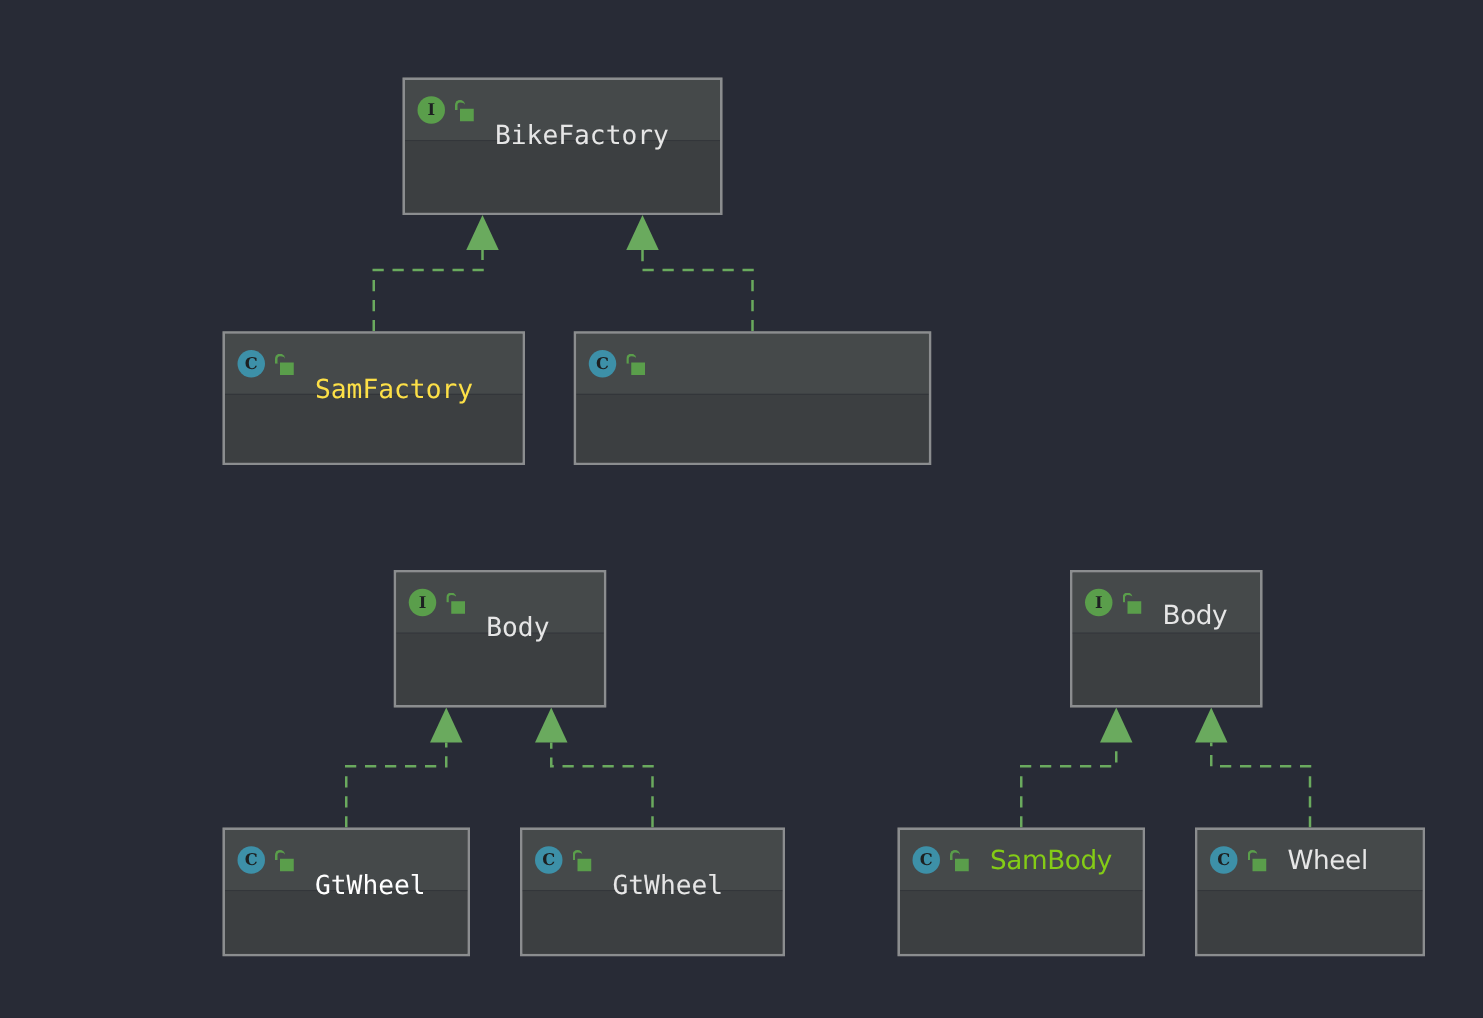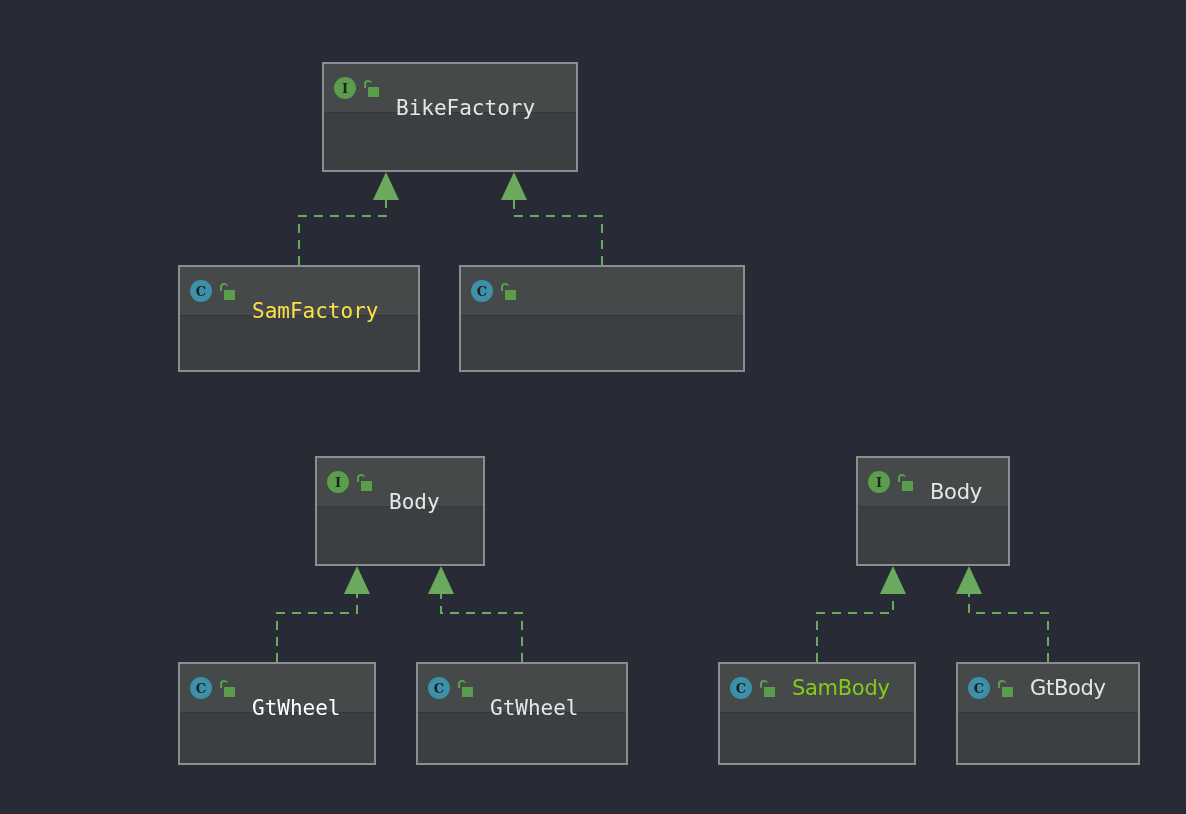--- a/index.html
+++ b/index.html
@@ -213,18 +213,18 @@
         </div>
         <div class="uml-body" style="background: rgb(60, 63, 65);"></div>
       </div>
       <div class="uml-node" style="left: 956px; top: 662px; width: 184px; height: 103px; border-color: rgb(139, 141, 143);">
         <div class="uml-header" style="background: rgb(69, 73, 74);">
           <div class="stereo-icon cls" style="background: rgb(61, 144, 168);">C</div>
           <div class="lock-icon">
             <div class="shackle" style="border-top-color: rgb(90, 158, 75); border-right: none; border-bottom: none; border-left-color: rgb(90, 158, 75);"></div>
             <div class="body-box" style="background: rgb(90, 158, 75);"></div>
           </div>
-          <div class="node-title sans" style="color: rgb(230, 230, 230);">GtBody</div>
+          <div class="node-title sans" style="color: rgb(230, 230, 230);">Wheel</div>
         </div>
         <div class="uml-body" style="background: rgb(60, 63, 65);"></div>
       </div>
     </div>
 </div>
 
 </body></html>

